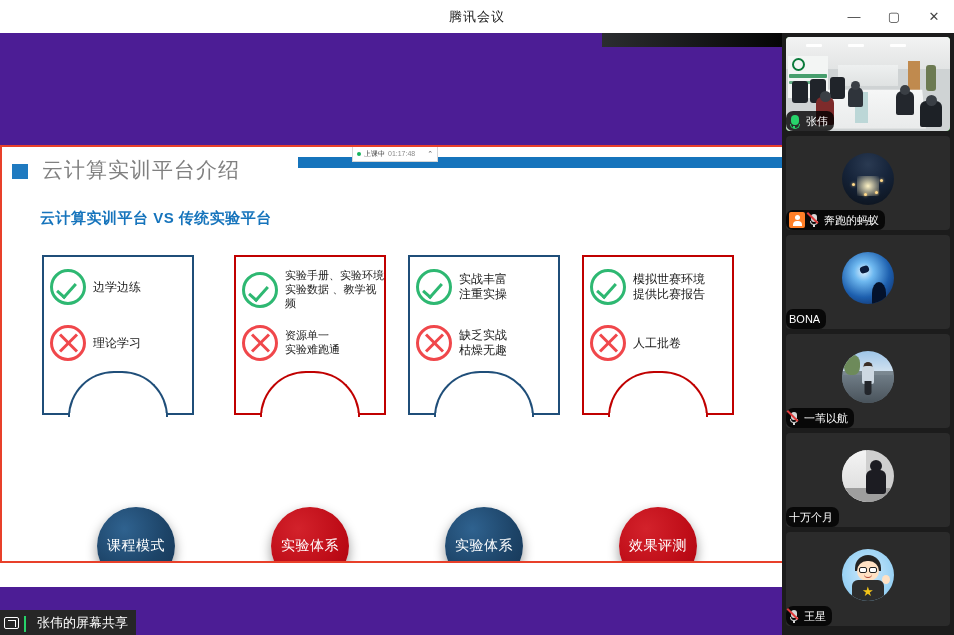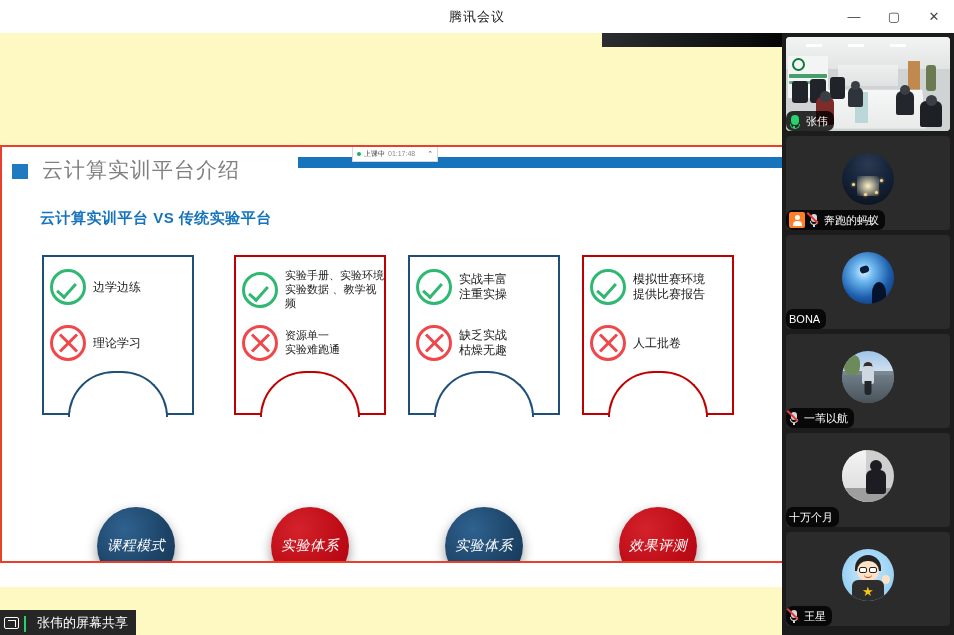--- a/index.html
+++ b/index.html
@@ -16,21 +16,21 @@
     background:#ffffff; display:flex; align-items:center; justify-content:center;
   }
   .titlebar .title{ font-size:13px; color:#1a1a1a; letter-spacing:1px; }
   .winbtns{ position:absolute; right:0; top:0; height:33px; display:flex; }
   .winbtn{ width:40px; height:33px; display:flex; align-items:center; justify-content:center;
            font-size:13px; color:#444; }
 
   
   .stage{
     position:absolute; left:0; top:33px; width:782px; height:602px;
-    background:#fef9c3; overflow:hidden;
+    background:#4c1d95; overflow:hidden;
   }
   
   .stage-grad{
     position:absolute; right:0; top:0; width:180px; height:14px;
     background:linear-gradient(to right,#2b2d30,#050505);
   }
 
   
   .share-frame{
     position:absolute; left:0; top:112px; width:784px; height:418px;
@@ -106,21 +106,20 @@
   .rowtext.small{ font-size:11px; line-height:14px; }
 
   
   .circle{
     position:absolute; width:78px; height:78px; border-radius:50%;
     display:flex; align-items:center; justify-content:center;
     color:#fff; font-size:14px; letter-spacing:0.5px;
     font-family:"DejaVu Sans","Liberation Sans",sans-serif;
     box-shadow:0 5px 12px rgba(0,0,0,0.40);
     top:360px;
-    font-style:italic;
   }
   .circle.blue{ background:radial-gradient(circle at 35% 28%,#2f628f 0%,#1d4468 55%,#143250 100%); }
   .circle.red{ background:radial-gradient(circle at 35% 28%,#d3222b 0%,#bf0d18 55%,#a8000c 100%); }
 
   
   .float-pill{
     position:absolute; left:350px; top:-1px; width:86px; height:16px;
     background:#ffffff; border:1px solid #d6d6d6; border-top:none;
     display:flex; align-items:center; gap:3px; padding:0 4px;
     font-size:7px; color:#333; z-index:5;

